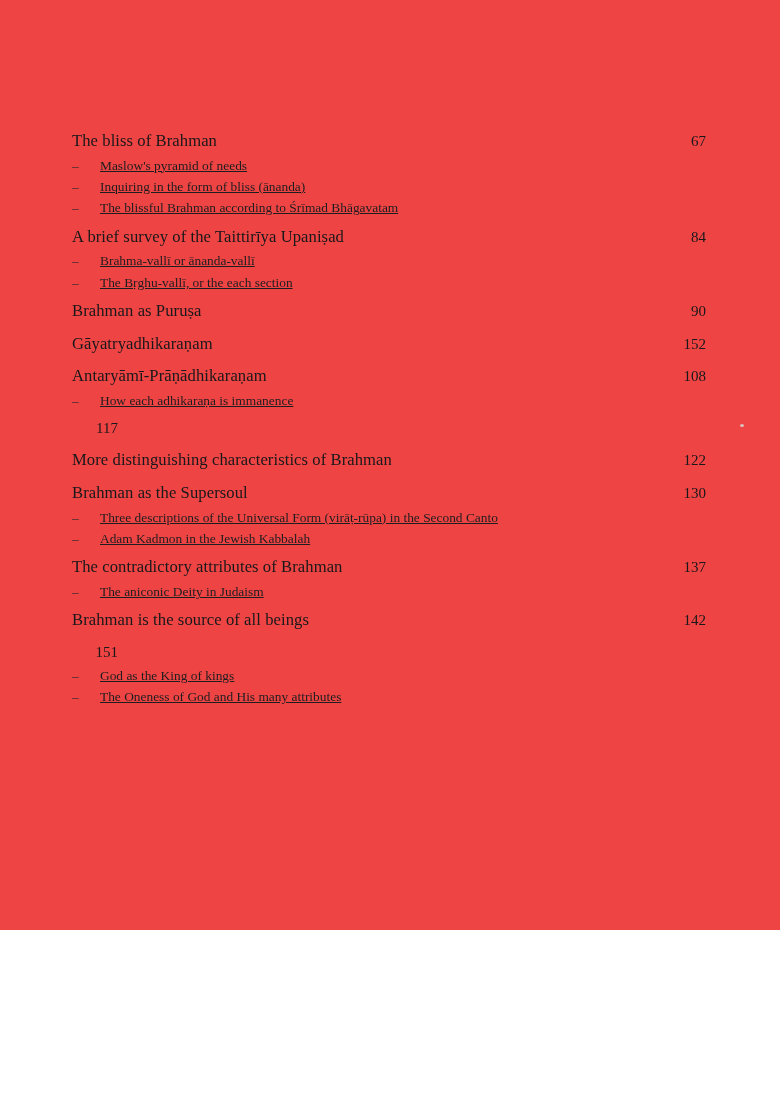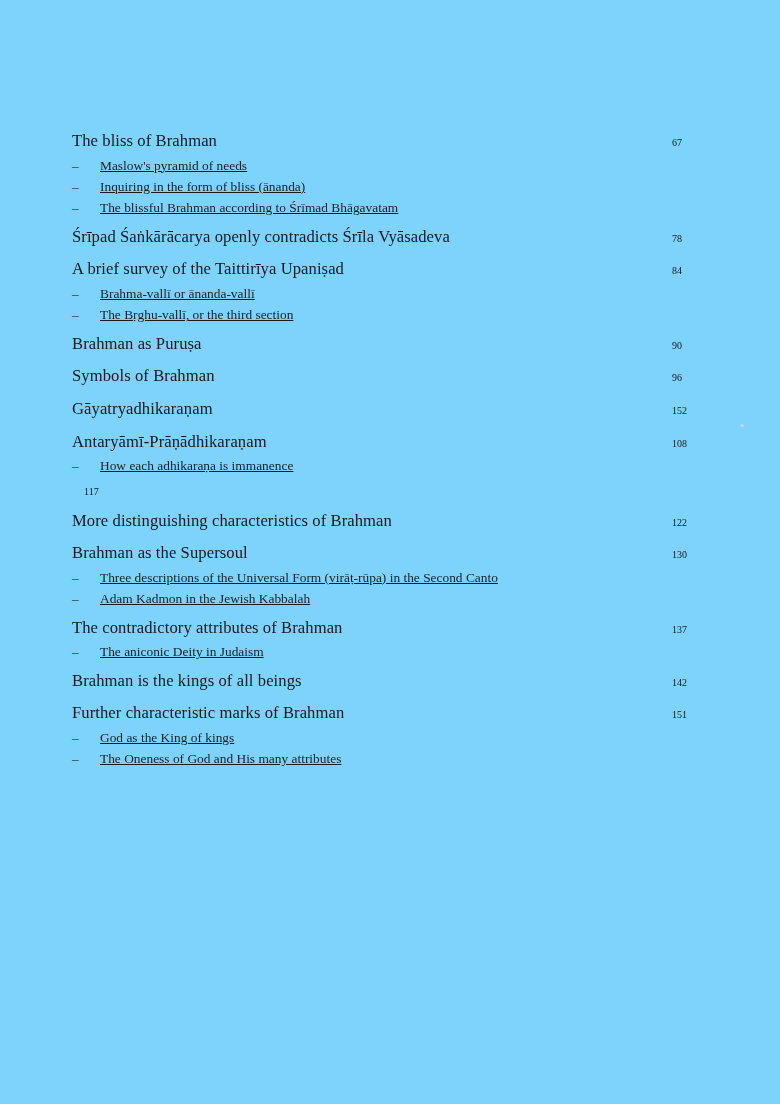--- a/index.html
+++ b/index.html
@@ -14,22 +14,22 @@
     font-family: "Liberation Serif", "DejaVu Serif", serif;
     color: #1a1a1a;
     overflow: hidden;
   }
 
   .page {
     position: absolute;
     left: 0;
     top: 0;
     width: 780px;
-    height: 1104px;
-    background: #7dd3fc;
+    height: 930px;
+    background: #ef4444;
   }
 
   .toc {
     position: absolute;
     left: 72px;
     top: 133px;
     width: 634px;
   }
 
   
@@ -44,22 +44,23 @@
     line-height: 1.0;
     margin-bottom: 2px;
   }
   .entry-title {
     font-size: 16.6px;
     letter-spacing: 0.005em;
     color: #18181a;
     white-space: nowrap;
   }
   .entry-page {
-    font-size: 10px;
+    font-size: 15px;
     color: #18181a;
+    text-align: right;
     min-width: 34px;
     flex: 0 0 auto;
     padding-left: 12px;
   }
 
   
   .subs {
     margin-top: 9px;
   }
   .sub {
@@ -123,56 +124,44 @@
           <div class="sub">
             <span class="sub-dash">–</span>
             <span class="sub-text">Inquiring in the form of bliss (ānanda)</span>
           </div>
           <div class="sub">
             <span class="sub-dash">–</span>
             <span class="sub-text">The blissful Brahman according to Śrīmad Bhāgavatam</span>
           </div>
         </div>
       </div>
-      <div class="entry no-subs">
-        <div class="entry-head">
-          <span class="entry-title">Śrīpad Śaṅkārācarya openly contradicts Śrīla Vyāsadeva</span>
-          <span class="entry-page">78</span>
-        </div>
-      </div>
       <div class="entry has-subs">
         <div class="entry-head">
           <span class="entry-title">A brief survey of the Taittirīya Upaniṣad</span>
           <span class="entry-page">84</span>
         </div>
         <div class="subs">
           <div class="sub">
             <span class="sub-dash">–</span>
             <span class="sub-text">Brahma-vallī or ānanda-vallī</span>
           </div>
           <div class="sub">
             <span class="sub-dash">–</span>
-            <span class="sub-text">The Bṛghu-vallī, or the third section</span>
+            <span class="sub-text">The Bṛghu-vallī, or the each section</span>
           </div>
         </div>
       </div>
       <div class="entry no-subs">
         <div class="entry-head">
           <span class="entry-title">Brahman as Puruṣa</span>
           <span class="entry-page">90</span>
         </div>
       </div>
       <div class="entry no-subs">
         <div class="entry-head">
-          <span class="entry-title">Symbols of Brahman</span>
-          <span class="entry-page">96</span>
-        </div>
-      </div>
-      <div class="entry no-subs">
-        <div class="entry-head">
           <span class="entry-title">Gāyatryadhikaraṇam</span>
           <span class="entry-page">152</span>
         </div>
       </div>
       <div class="entry has-subs">
         <div class="entry-head">
           <span class="entry-title">Antaryāmī-Prāṇādhikaraṇam</span>
           <span class="entry-page">108</span>
         </div>
         <div class="subs">
@@ -216,27 +205,26 @@
         </div>
         <div class="subs">
           <div class="sub">
             <span class="sub-dash">–</span>
             <span class="sub-text">The aniconic Deity in Judaism</span>
           </div>
         </div>
       </div>
       <div class="entry no-subs">
         <div class="entry-head">
-          <span class="entry-title">Brahman is the kings of all beings</span>
+          <span class="entry-title">Brahman is the source of all beings</span>
           <span class="entry-page">142</span>
         </div>
       </div>
       <div class="entry has-subs">
         <div class="entry-head">
-          <span class="entry-title">Further characteristic marks of Brahman</span>
           <span class="entry-page">151</span>
         </div>
         <div class="subs">
           <div class="sub">
             <span class="sub-dash">–</span>
             <span class="sub-text">God as the King of kings</span>
           </div>
           <div class="sub">
             <span class="sub-dash">–</span>
             <span class="sub-text">The Oneness of God and His many attributes</span>

